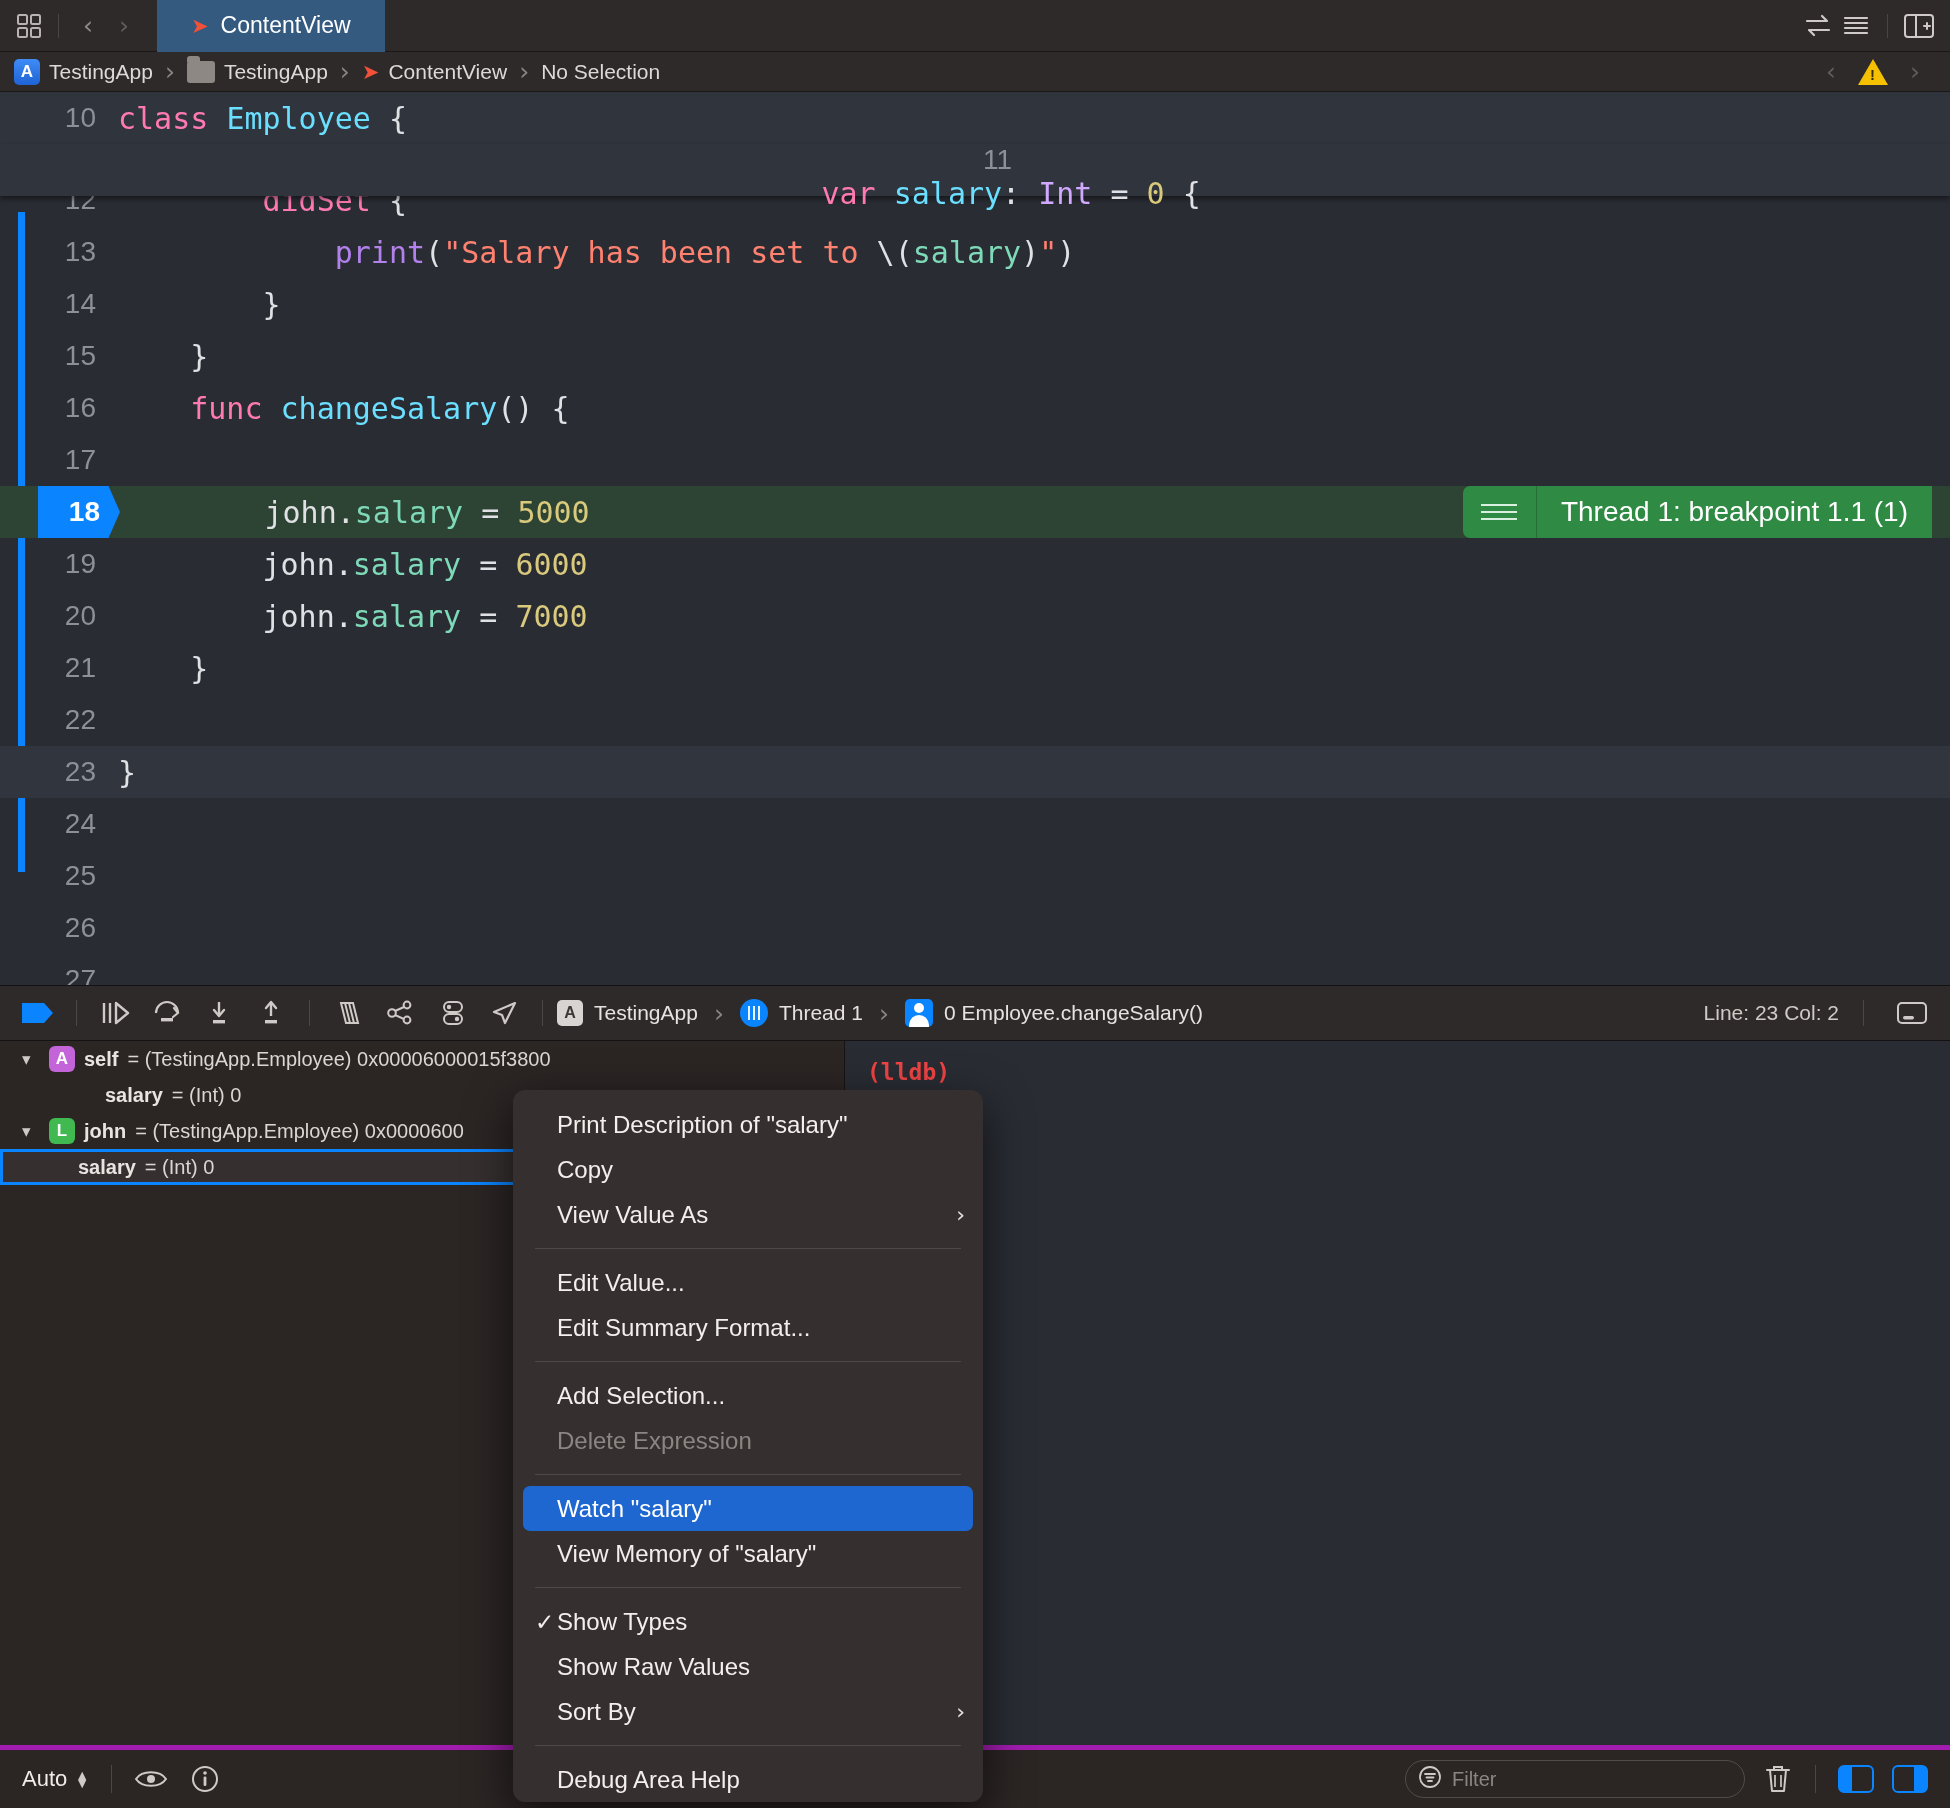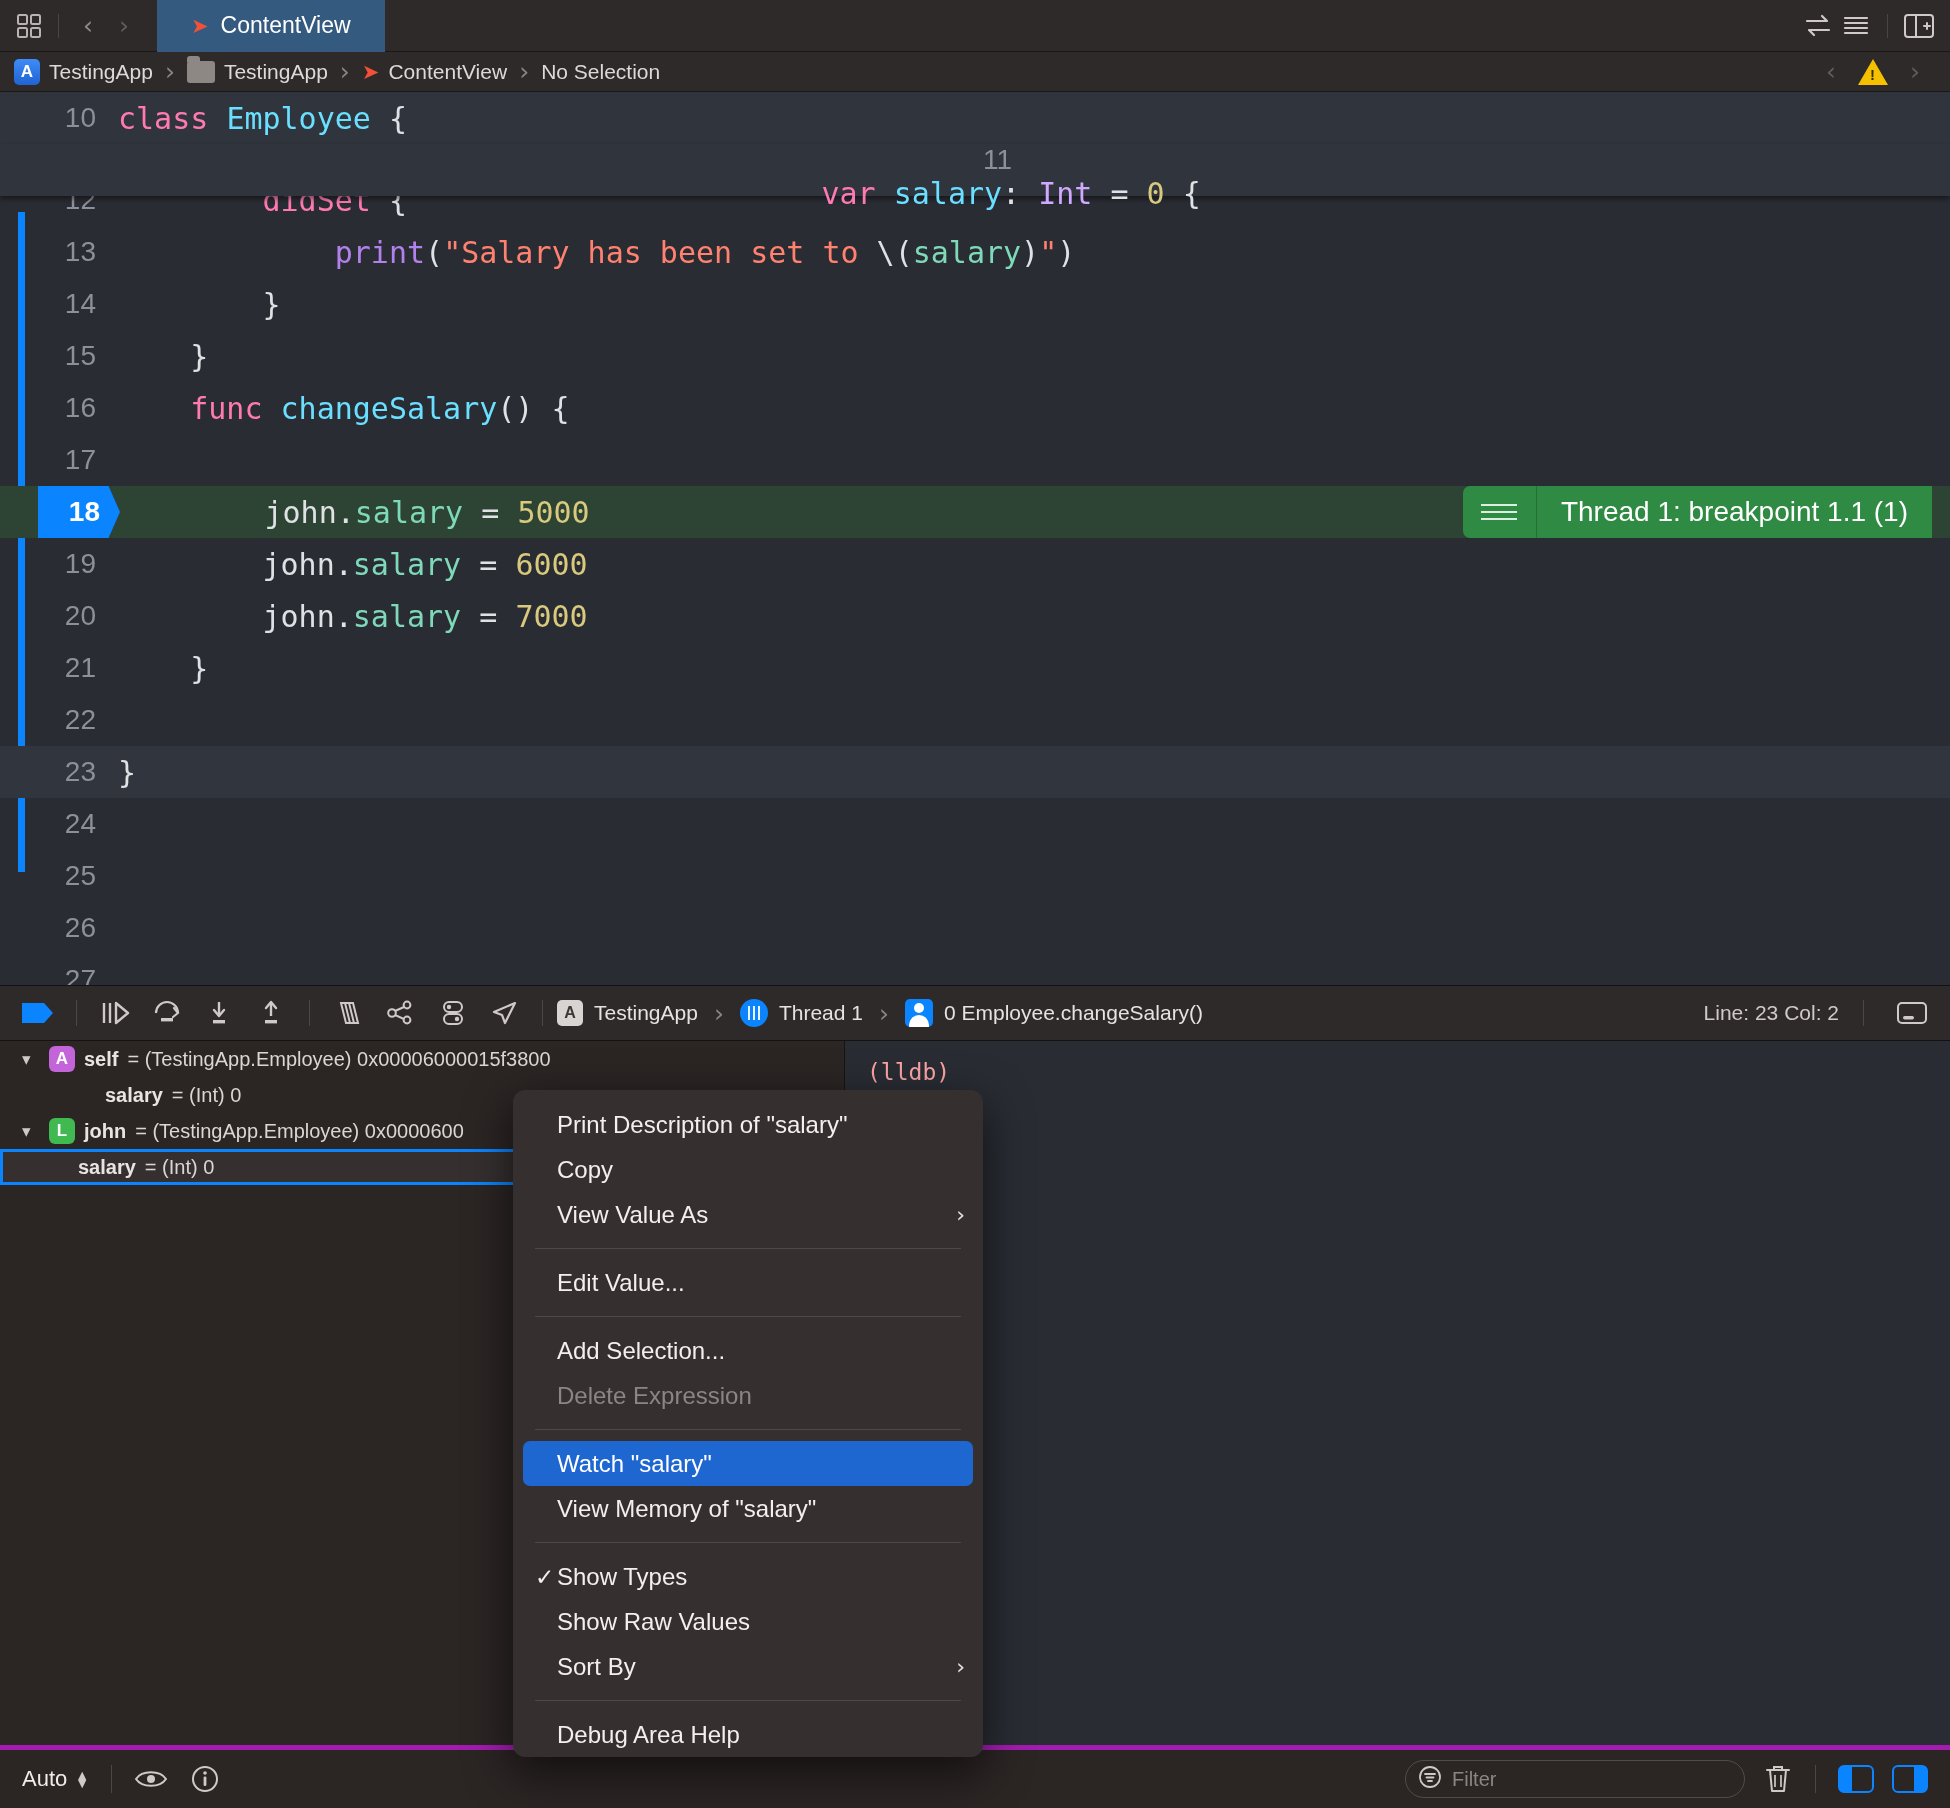--- a/index.html
+++ b/index.html
@@ -186,22 +186,22 @@
   .vdim  { color: #dad6d4; font-weight: normal; }
   .row-selected {
     background: #35302f; border: 3px solid #0a84ff; height: 36px;
     display:flex; align-items:center; padding-left: 75px; gap: 9px;
     font-size: 20px; color:#e8e4e2;
   }
   .console {
     flex: 1; background: #292c33; position: relative;
     padding: 18px 0 0 22px;
   }
-  .lldb { color: #fca5a5; font-family: "DejaVu Sans Mono", monospace;
-          font-size: 23px; }
+  .lldb { color: #ef4444; font-family: "DejaVu Sans Mono", monospace;
+          font-size: 23px; font-weight: bold; }
 
   
   .bottombar {
     position: absolute; top: 1745px; left: 0; width: 1950px; height: 63px;
     background: #2b2524; display: flex; align-items: center;
     padding: 0 22px; border-top: 5px solid #a21caf;
   }
   .auto-pop { color: #efecea; font-size: 22px; display:flex;
               align-items:center; gap: 8px; }
   .stepper { display:inline-flex; flex-direction: column; line-height: 8px;
@@ -534,20 +534,23 @@
         <span class="mi-label">Copy</span>
       </div>
       <div class="mi">
         <span class="mi-label">View Value As</span>
         <span class="submenu-arrow">›</span>
       </div>
       <div class="mi-div"></div>
       <div class="mi">
         <span class="mi-label">Edit Value...</span>
       </div>
+      <div class="mi">
+        <span class="mi-label">Edit Summary Format...</span>
+      </div>
       <div class="mi-div"></div>
       <div class="mi">
         <span class="mi-label">Add Selection...</span>
       </div>
       <div class="mi disabled">
         <span class="mi-label">Delete Expression</span>
       </div>
       <div class="mi-div"></div>
       <div class="mi selected">
         <span class="mi-label">Watch "salary"</span>

